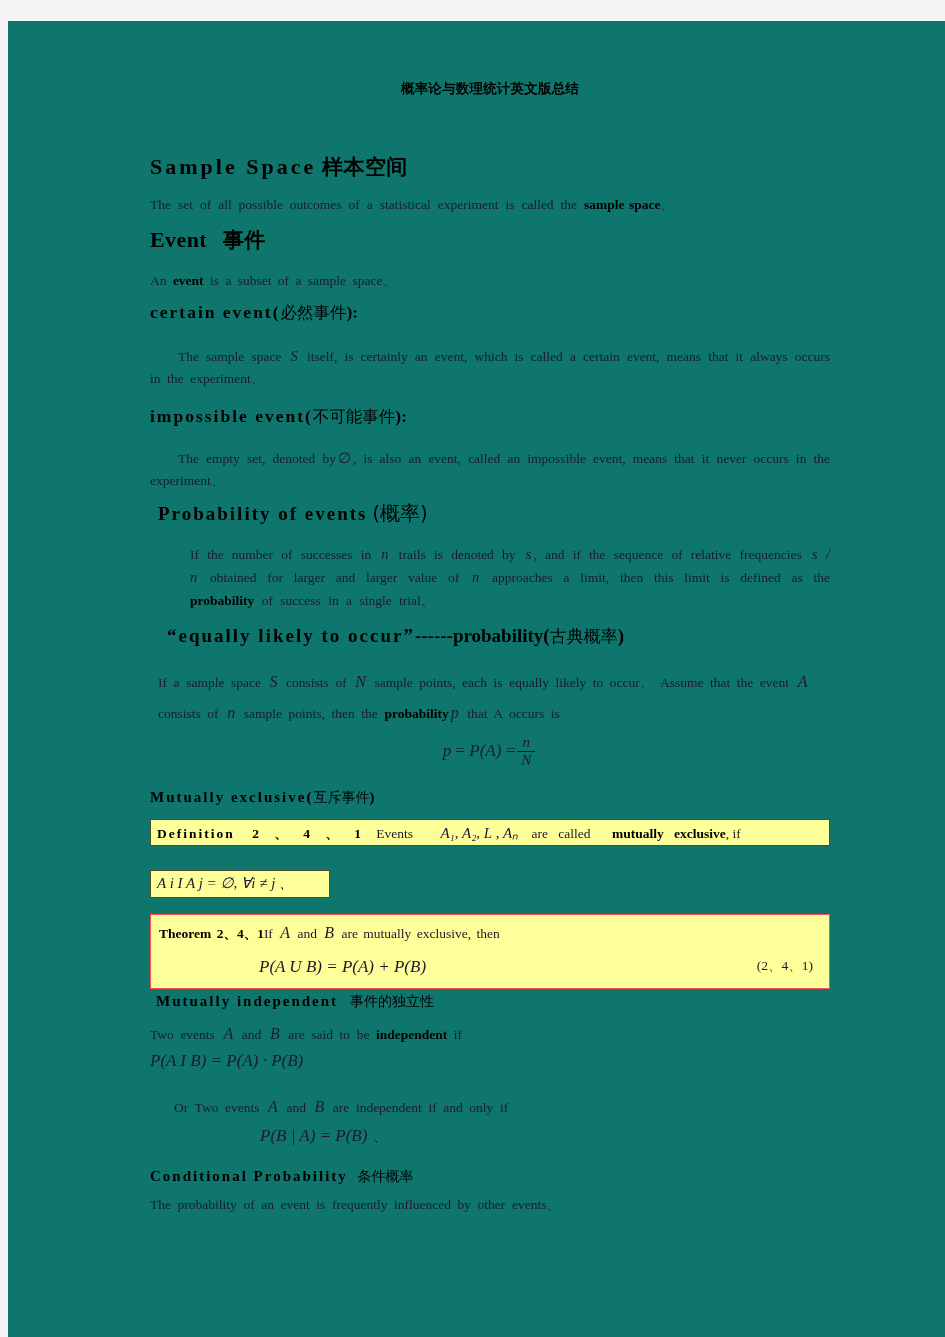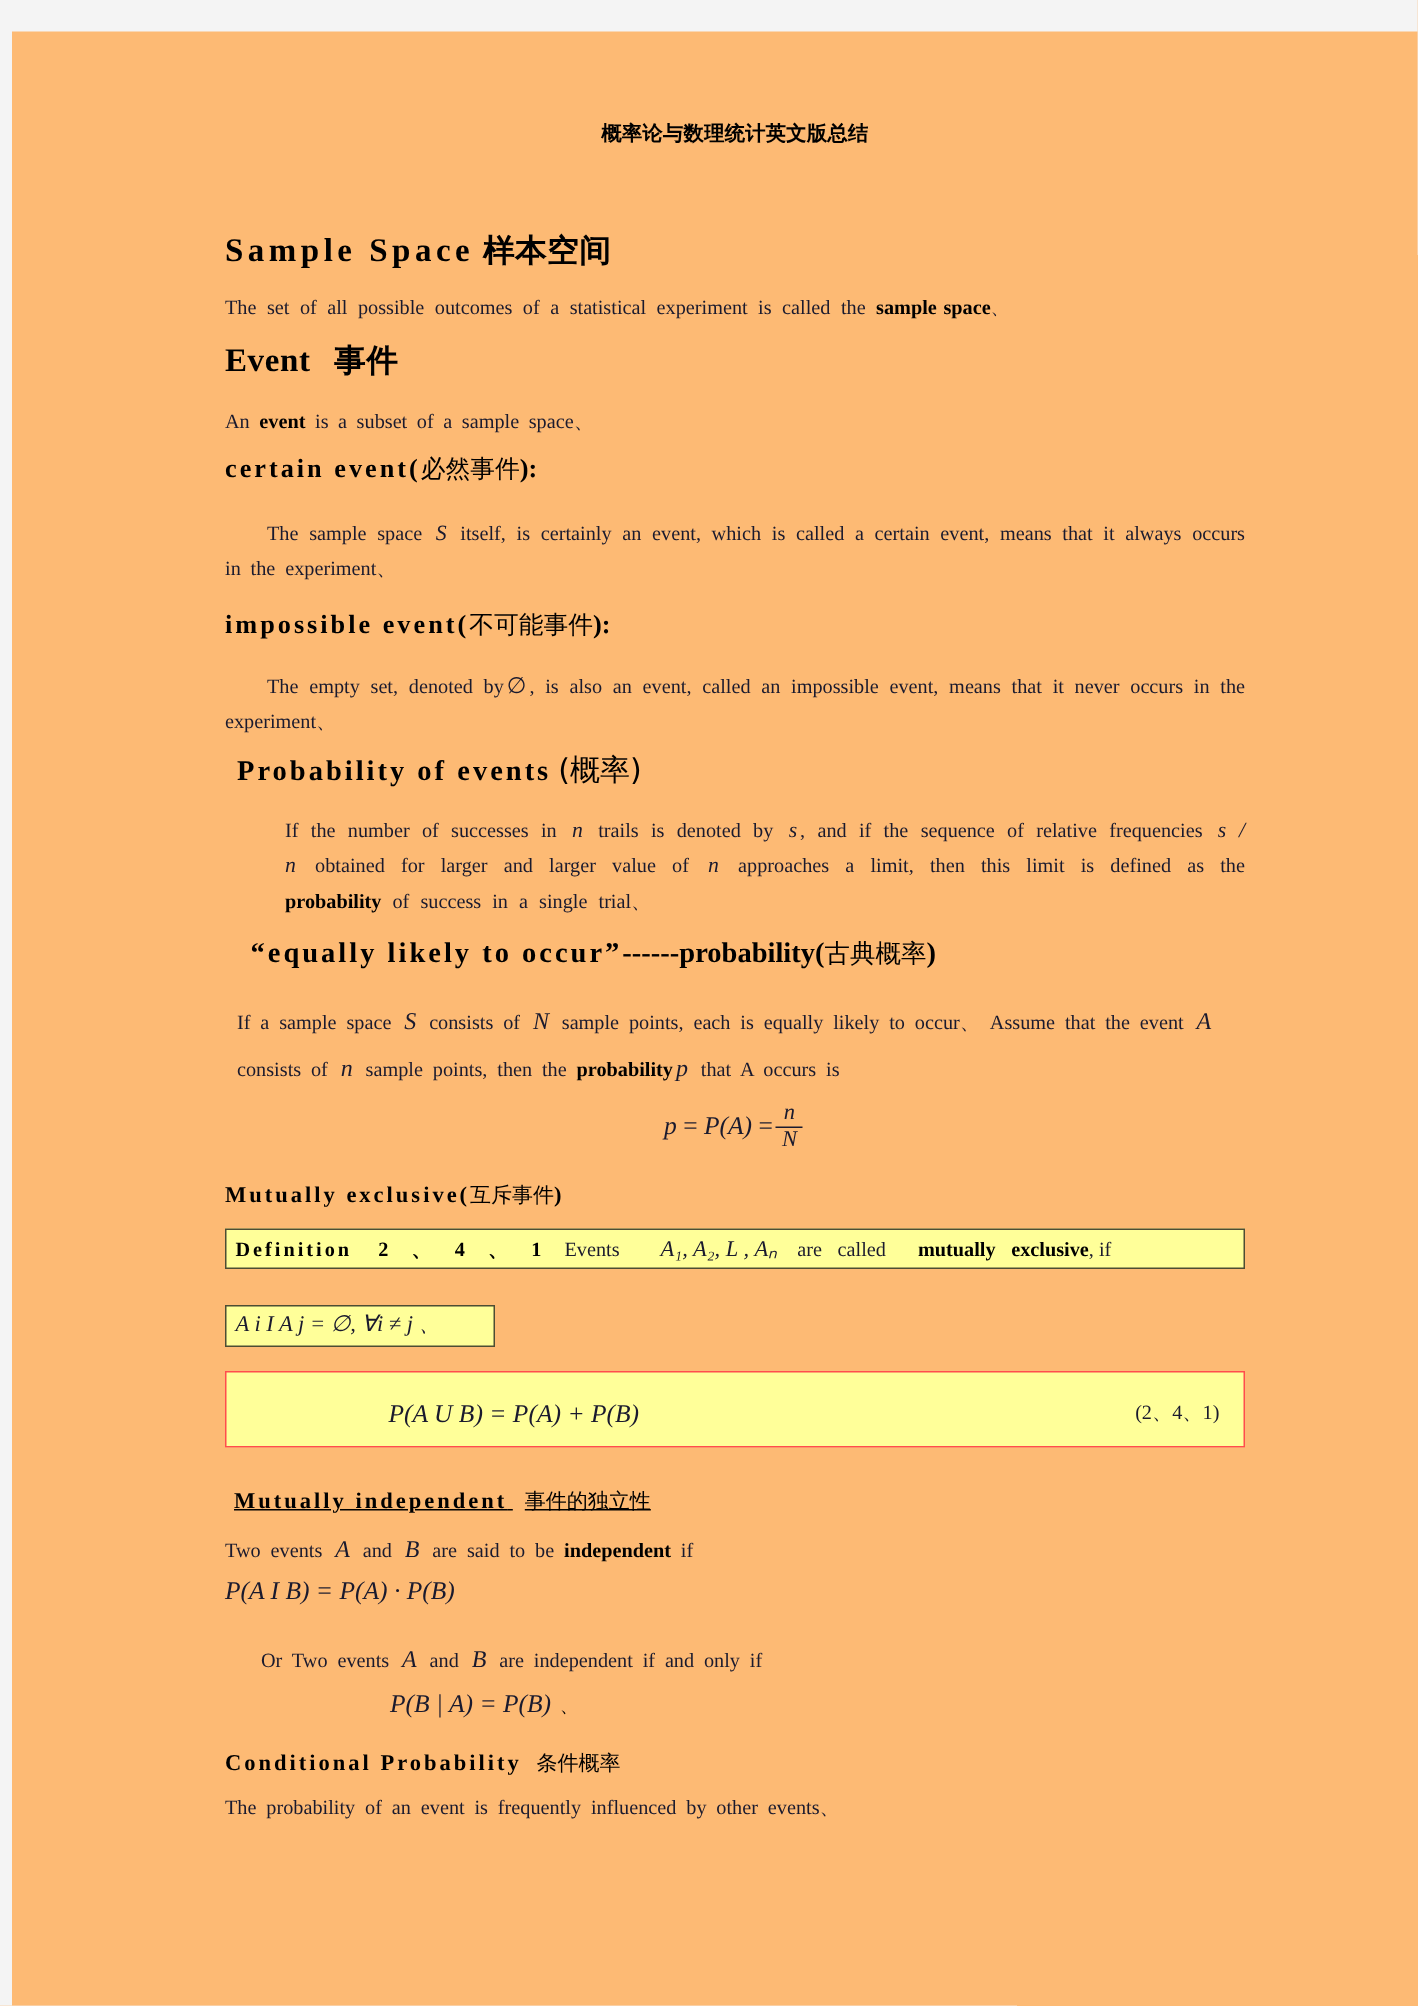--- a/index.html
+++ b/index.html
@@ -12,21 +12,21 @@
     height: 1337px;
     font-family: "Liberation Serif", serif;
     overflow: hidden;
   }
   .page {
     position: absolute;
     left: 8px;
     top: 21px;
     width: 937px;
     height: 1316px;
-    background: #fdba74;
+    background: #0f766e;
   }
   .content {
     position: absolute;
     left: 142px;
     top: 0;
     width: 680px;
   }
 
   
   .doc-header {
@@ -266,27 +266,31 @@
       <span class="ital" style="margin-left:22px;font-size:15px;">A₁, A₂, L , Aₙ</span>
       <span class="wide" style="margin-left:8px;">are    called</span>
       <b class="wide" style="margin-left:18px;">mutually    exclusive</b><span>,   if</span>
     </div>
 
     <div class="hl-box def-sub" style="top:849px;">
       <span>A i  I   A j  =  ∅,  ∀i ≠ j 、</span>
     </div>
 
     <div class="hl-box thm-box" style="top:893px;">
+      <div class="thm-head">
+        <b>Theorem</b>
+        <b>2、4、1</b><span>If </span><span class="ital" style="font-size:16px;">A</span><span> and </span><span class="ital" style="font-size:16px;">B</span><span> are mutually exclusive, then</span>
+      </div>
       <div class="thm-eq">
         <span>P(A U B) = P(A) + P(B)</span>
         <span class="eq-num">(2、4、1)</span>
       </div>
     </div>
 
-    <div class="blk" style="top:972px; padding-left:6px;text-decoration:underline;">
+    <div class="blk" style="top:972px; padding-left:6px;">
       <h2 class="sub" style="font-size:15px;">
         <span class="sp2">Mutually  independent</span>
         <span class="cn" style="font-size:14px;font-weight:normal;margin-left:8px;">事件的独立性</span>
       </h2>
     </div>
     <div class="blk" style="top:1000px;">
       <p class="body nj" style="word-spacing:3.2px;">
         <span>Two events </span><span class="ital" style="font-size:16px;">A</span><span> and </span><span class="ital" style="font-size:16px;">B</span><span> are said to be </span><b>independent</b><span> if</span>
       </p>
     </div>

